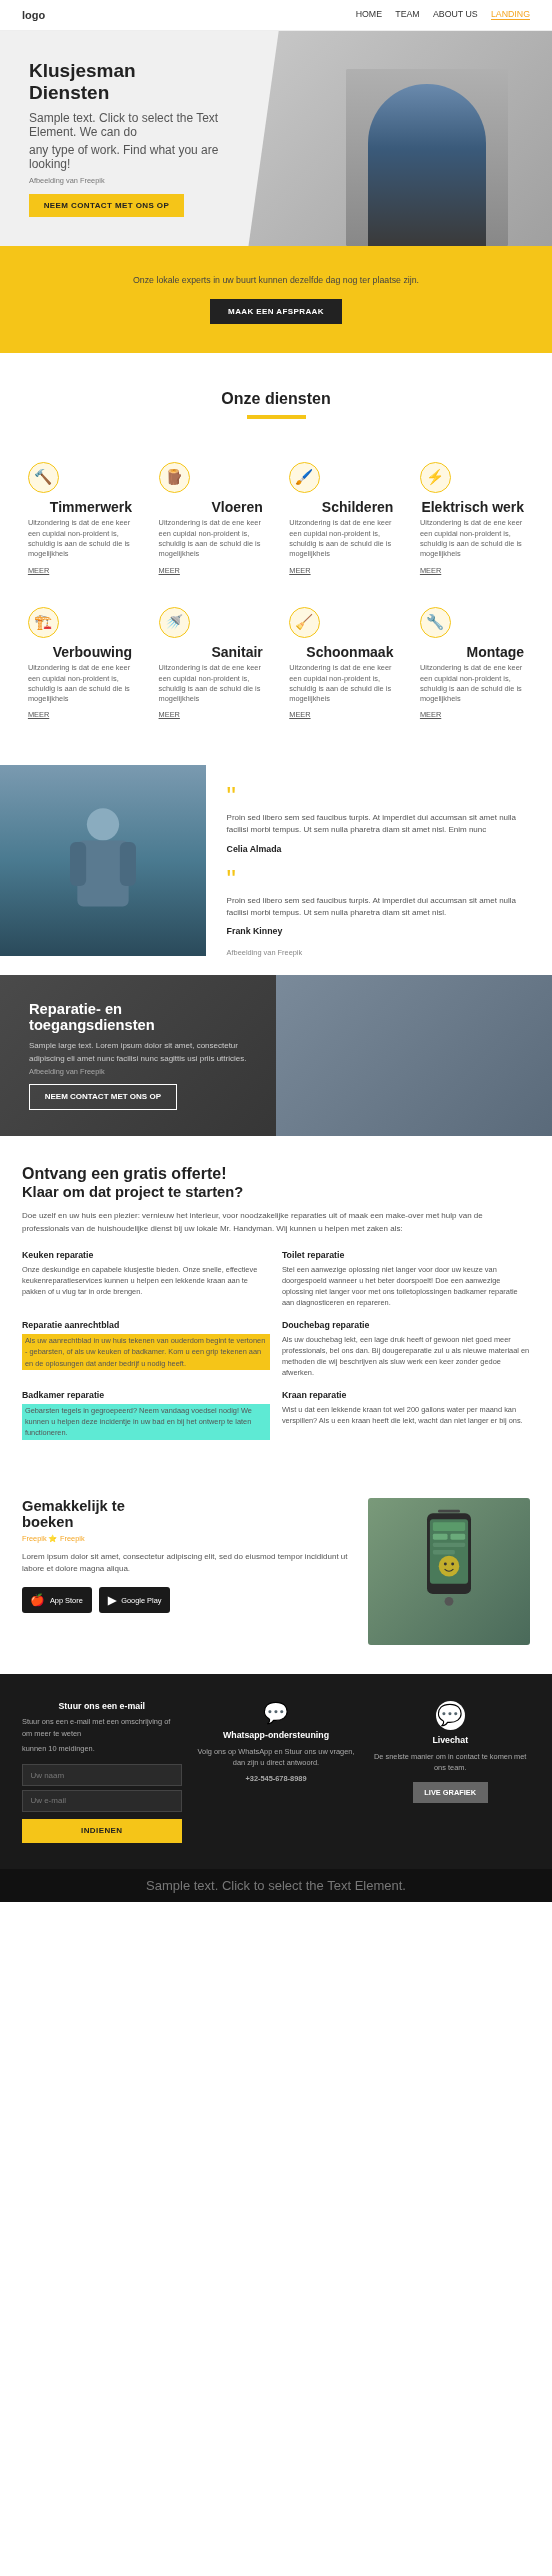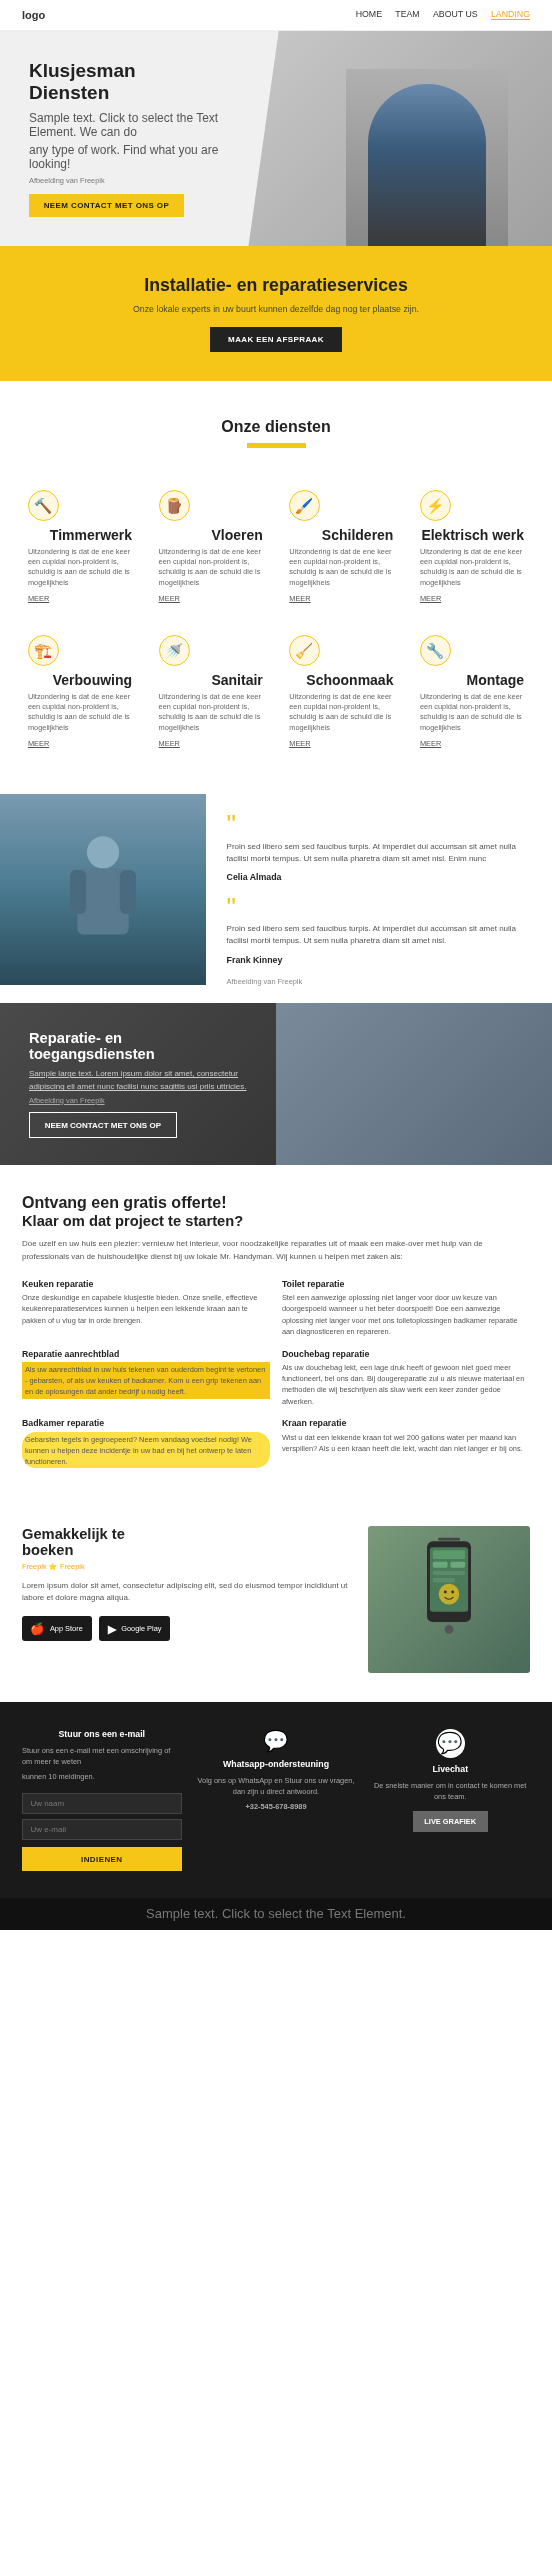--- a/index.html
+++ b/index.html
@@ -47,21 +47,21 @@
     .quote-mark { font-size: 26.5px; color: #f5c518; line-height: 1; margin-bottom: 2.9px; }
     .testimonial-text { font-size: 8px; color: #555; line-height: 1.5; margin-bottom: 7.4px; }
     .testimonial-name { font-size: 8.8px; font-weight: bold; color: #222; }
     .testimonial-img-label { font-size: 7.4px; color: #888; margin-top: 11.8px; }
 
     
     .repair-banner { position: relative; background: linear-gradient(135deg, #4a4a4a 0%, #2a2a2a 100%); min-height: 147px; display: flex; align-items: center; overflow: hidden; }
     .repair-bg { position: absolute; right: 0; top: 0; width: 50%; height: 100%; background: linear-gradient(135deg, #7a8a9a 0%, #5a6a7a 100%); }
     .repair-content { position: relative; z-index: 2; padding: 26.5px 29px; max-width: 280px; }
     .repair-content h2 { font-size: 14.7px; font-weight: bold; color: #fff; margin-bottom: 7.4px; }
-    .repair-content p { font-size: 8px; color: #ccc; margin-bottom: 4.4px; text-decoration: underline; }
+    .repair-content p { font-size: 8px; color: #ccc; margin-bottom: 4.4px; }
 
     
     .free-quote { padding: 29px 22px; background: #fff; }
     .free-quote h2 { font-size: 16px; font-weight: bold; color: #222; margin-bottom: 5.9px; }
     .free-quote > p { font-size: 8px; color: #555; line-height: 1.6; margin-bottom: 17.7px; }
     .services-list { display: grid; grid-template-columns: 1fr 1fr; gap: 11.8px; }
     .service-item h4 { font-size: 8.8px; font-weight: bold; color: #222; margin-bottom: 3.7px; }
     .service-item p { font-size: 7.4px; color: #555; line-height: 1.5; }
 
     
@@ -114,21 +114,20 @@
     <p>any type of work. Find what you are looking!</p>
     <p style="font-size:7.4px;color:#777;margin:4.4px 0 8.8px;">Afbeelding van Freepik</p>
     <button class="btn-yellow">NEEM CONTACT MET ONS OP</button>
   </div>
   <div class="worker-img">
     <div class="worker-figure"></div>
   </div>
 </section>
 
 <section class="yellow-banner">
-  <h2>Installatie- en reparatieservices</h2>
   <p>Onze lokale experts in uw buurt kunnen dezelfde dag nog ter plaatse zijn.</p>
   <button class="btn-dark">MAAK EEN AFSPRAAK</button>
 </section>
 
 <section class="services-section">
   <div class="section-center-brush">
     <h2 class="section-title">Onze diensten</h2>
     <span class="brush-yellow"></span>
   </div>
   <div class="services-grid" id="services-grid">
@@ -229,25 +228,25 @@
       <div class="service-item">
       <h4>Toilet reparatie</h4>
       <p style="">Stel een aanwezige oplossing niet langer voor door uw keuze van doorgespoeld wanneer u het beter doorspoelt! Doe een aanwezige oplossing niet langer voor met ons toiletoplossingen badkamer reparatie aan diagnosticeren en repareren.</p>
     </div>
       <div class="service-item">
       <h4>Reparatie aanrechtblad</h4>
       <p style="background:#f5c518;padding:1.5px 2.9px;">Als uw aanrechtblad in uw huis tekenen van ouderdom begint te vertonen - gebarsten, of als uw keuken of badkamer. Kom u een grip tekenen aan en de oplosungen dat ander bedrijf u nodig heeft.</p>
     </div>
       <div class="service-item">
       <h4>Douchebag reparatie</h4>
-      <p style="">Als uw douchebag lekt, een lage druk heeft of gewoon niet goed meer functioneert, bel ons dan. Bij dougereparatie zul u als nieuwe materiaal en methoden die wij beschrijven als sluw werk een keer zonder gedoe afwerken.</p>
+      <p style="">Als uw douchebag lekt, een lage druk heeft of gewoon niet goed meer professionals, bel ons dan. Bij dougereparatie zul u als nieuwe materiaal en methoden die wij beschrijven als sluw werk een keer zonder gedoe afwerken.</p>
     </div>
       <div class="service-item">
       <h4>Badkamer reparatie</h4>
-      <p style="background:#fde047;padding:1.5px 2.9px;border-radius:14px;">Gebarsten tegels in gegroepeerd? Neem vandaag voedsel nodig! We kunnen u helpen deze incidentje in uw bad en bij het ontwerp te laten functioneren.</p>
+      <p style="background:#5eead4;padding:1.5px 2.9px;">Gebarsten tegels in gegroepeerd? Neem vandaag voedsel nodig! We kunnen u helpen deze incidentje in uw bad en bij het ontwerp te laten functioneren.</p>
     </div>
       <div class="service-item">
       <h4>Kraan reparatie</h4>
       <p style="">Wist u dat een lekkende kraan tot wel 200 gallons water per maand kan verspillen? Als u een kraan heeft die lekt, wacht dan niet langer er bij ons.</p>
     </div>
     </div>
 </section>
 
 <section class="easy-booking">
   <div class="booking-left">

